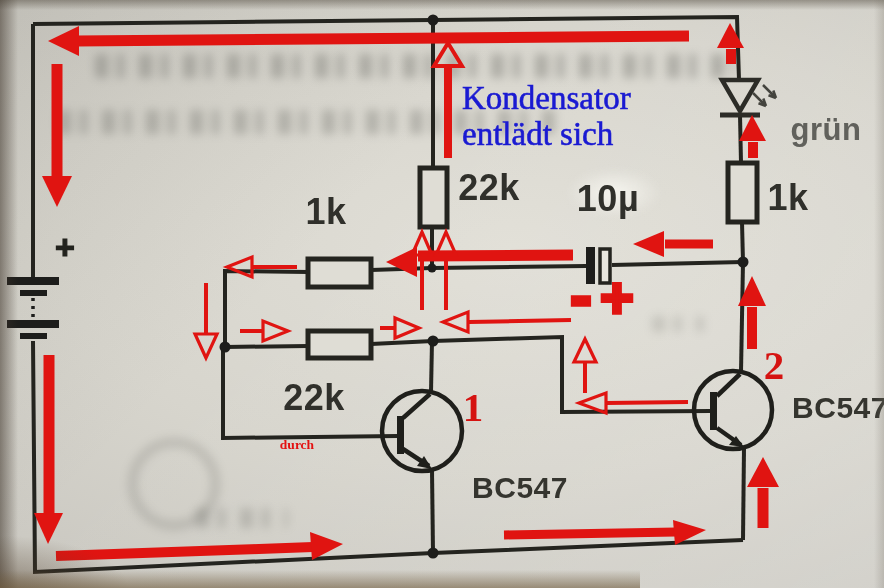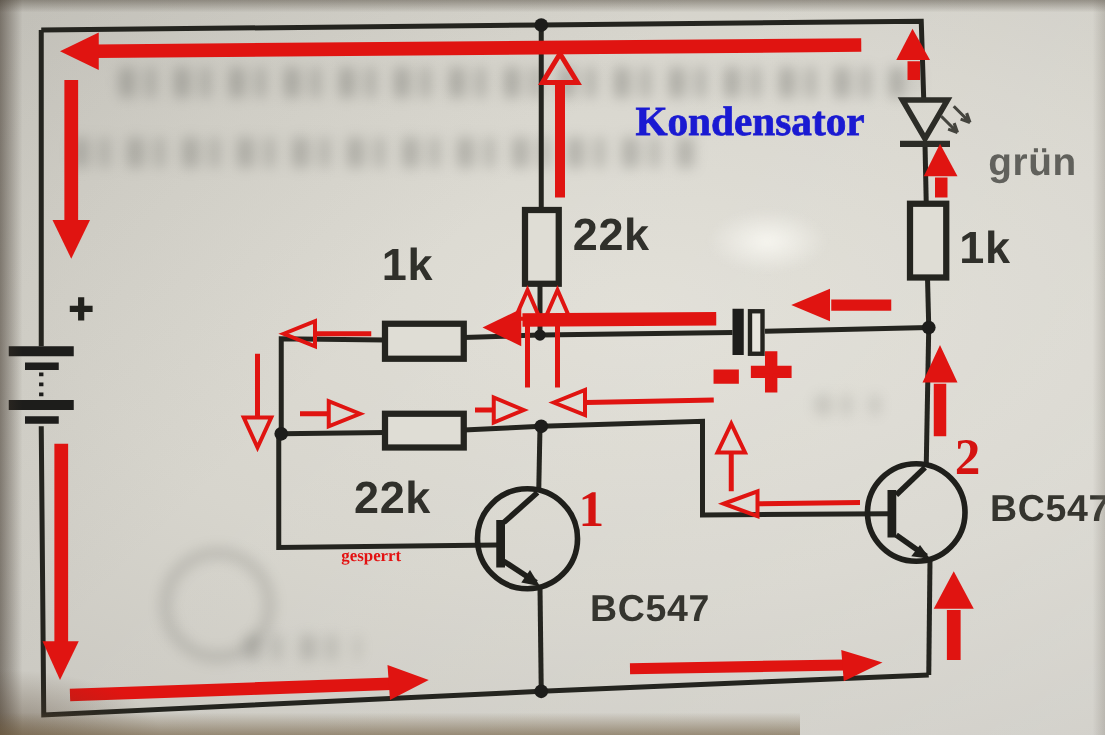--- a/index.html
+++ b/index.html
@@ -20,22 +20,22 @@
   
   .edge-left{left:0;top:0;width:18px;height:588px;background:linear-gradient(90deg,rgba(62,52,42,.55),rgba(62,52,42,0));}
   .edge-top{left:0;top:0;width:884px;height:10px;background:linear-gradient(180deg,rgba(72,64,52,.45),rgba(72,64,52,0));}
   .edge-bottom{left:0;top:570px;width:640px;height:18px;background:linear-gradient(0deg,rgba(112,92,62,.6),rgba(112,92,62,0));}
   .edge-right{left:874px;top:0;width:10px;height:588px;background:linear-gradient(270deg,rgba(120,114,104,.28),rgba(120,114,104,0));}
   .corner-bl{left:0;top:535px;width:130px;height:53px;background:radial-gradient(ellipse at 0% 100%,rgba(80,62,42,.5),rgba(80,62,42,0) 70%);}
   
   .lbl{position:absolute;color:#30302b;font-weight:bold;text-align:center;filter:blur(.25px);letter-spacing:.5px;}
   .lbl-gray{color:#61615c;}
   .num-red{position:absolute;font-family:"Liberation Serif",serif;font-weight:bold;color:#d51311;text-align:center;filter:blur(.2px);}
-  .note-blue{position:absolute;left:462px;width:276px;text-align:center;font-family:"Liberation Serif",serif;
-    font-weight:bold;font-size:33px;color:#1a1ad2;-webkit-text-stroke:.6px #1a1ad2;}
+  .note-blue{position:absolute;left:462px;width:276px;font-family:"Liberation Serif",serif;
+    font-weight:normal;font-size:33px;color:#1a1ad2;-webkit-text-stroke:.6px #1a1ad2;}
   .note-red{position:absolute;left:214px;top:437px;width:166px;text-align:center;font-family:"Liberation Serif",serif;
     font-weight:bold;font-size:13.5px;line-height:15.5px;color:#e31111;}
   .pol{position:absolute;display:flex;align-items:center;justify-content:center;color:#e01411;font-weight:bold;}
   .pol-minus{left:556px;top:270px;width:50px;height:50px;font-size:66px;-webkit-text-stroke:3.5px #e01411;}
   .pol-plus{left:590px;top:268px;width:54px;height:58px;font-size:58px;-webkit-text-stroke:3.5px #e01411;}
   .batt-plus{left:48px;top:230px;width:34px;height:34px;display:flex;align-items:center;justify-content:center;
     font-size:34px;font-weight:bold;color:#22221d;-webkit-text-stroke:1.2px #22221d;position:absolute;filter:blur(.3px);}
 </style>
 </head>
 <body>
@@ -213,32 +213,34 @@
           <line x1="607" y1="403" x2="688" y2="402" stroke-width="4"></line>
             <polygon points="579,403 606,393 606,413" stroke-width="3.2"></polygon>
           </g>
       </g>
     </g>
   </svg>
 
   <div class="batt-plus">+</div>
   <div class="lbl" style="left:296px;top:191px;width:60px;font-size:36px;">1k</div>
   <div class="lbl" style="left:456px;top:167px;width:66px;font-size:36px;">22k</div>
+  <div class="lbl" style="left:574px;top:178px;width:68px;font-size:36px;">10µ</div>
   <div class="lbl" style="left:762px;top:177px;width:52px;font-size:36px;">1k</div>
   <div class="lbl" style="left:281px;top:377px;width:66px;font-size:36px;">22k</div>
   <div class="lbl lbl-gray" style="left:790px;top:80px;width:72px;font-size:31px;margin-top:32px;">grün</div>
   <div class="lbl" style="left:471px;top:471px;width:98px;font-size:30px;color:#35352f;">BC547</div>
   <div class="lbl" style="left:792px;top:391px;width:96px;font-size:30px;color:#35352f;">BC547</div>
   <div class="num-red" style="left:456px;top:383px;width:34px;font-size:41px;">1</div>
   <div class="num-red" style="left:757px;top:341px;width:34px;font-size:41px;">2</div>
 
   <div class="note-blue" style="top:80px;">Kondensator</div>
+  <div class="note-blue" style="top:116px;">entlädt sich</div>
 
   <div class="note-red">
-    <div>gesperrt</div>
+    <div>durch</div>
   </div>
 
   <div class="pol pol-minus">-</div>
   <div class="pol pol-plus">+</div>
 
   <div class="abs edge-left"></div>
   <div class="abs edge-top"></div>
   <div class="abs corner-bl"></div>
   <div class="abs edge-bottom"></div>
   <div class="abs edge-right"></div>

